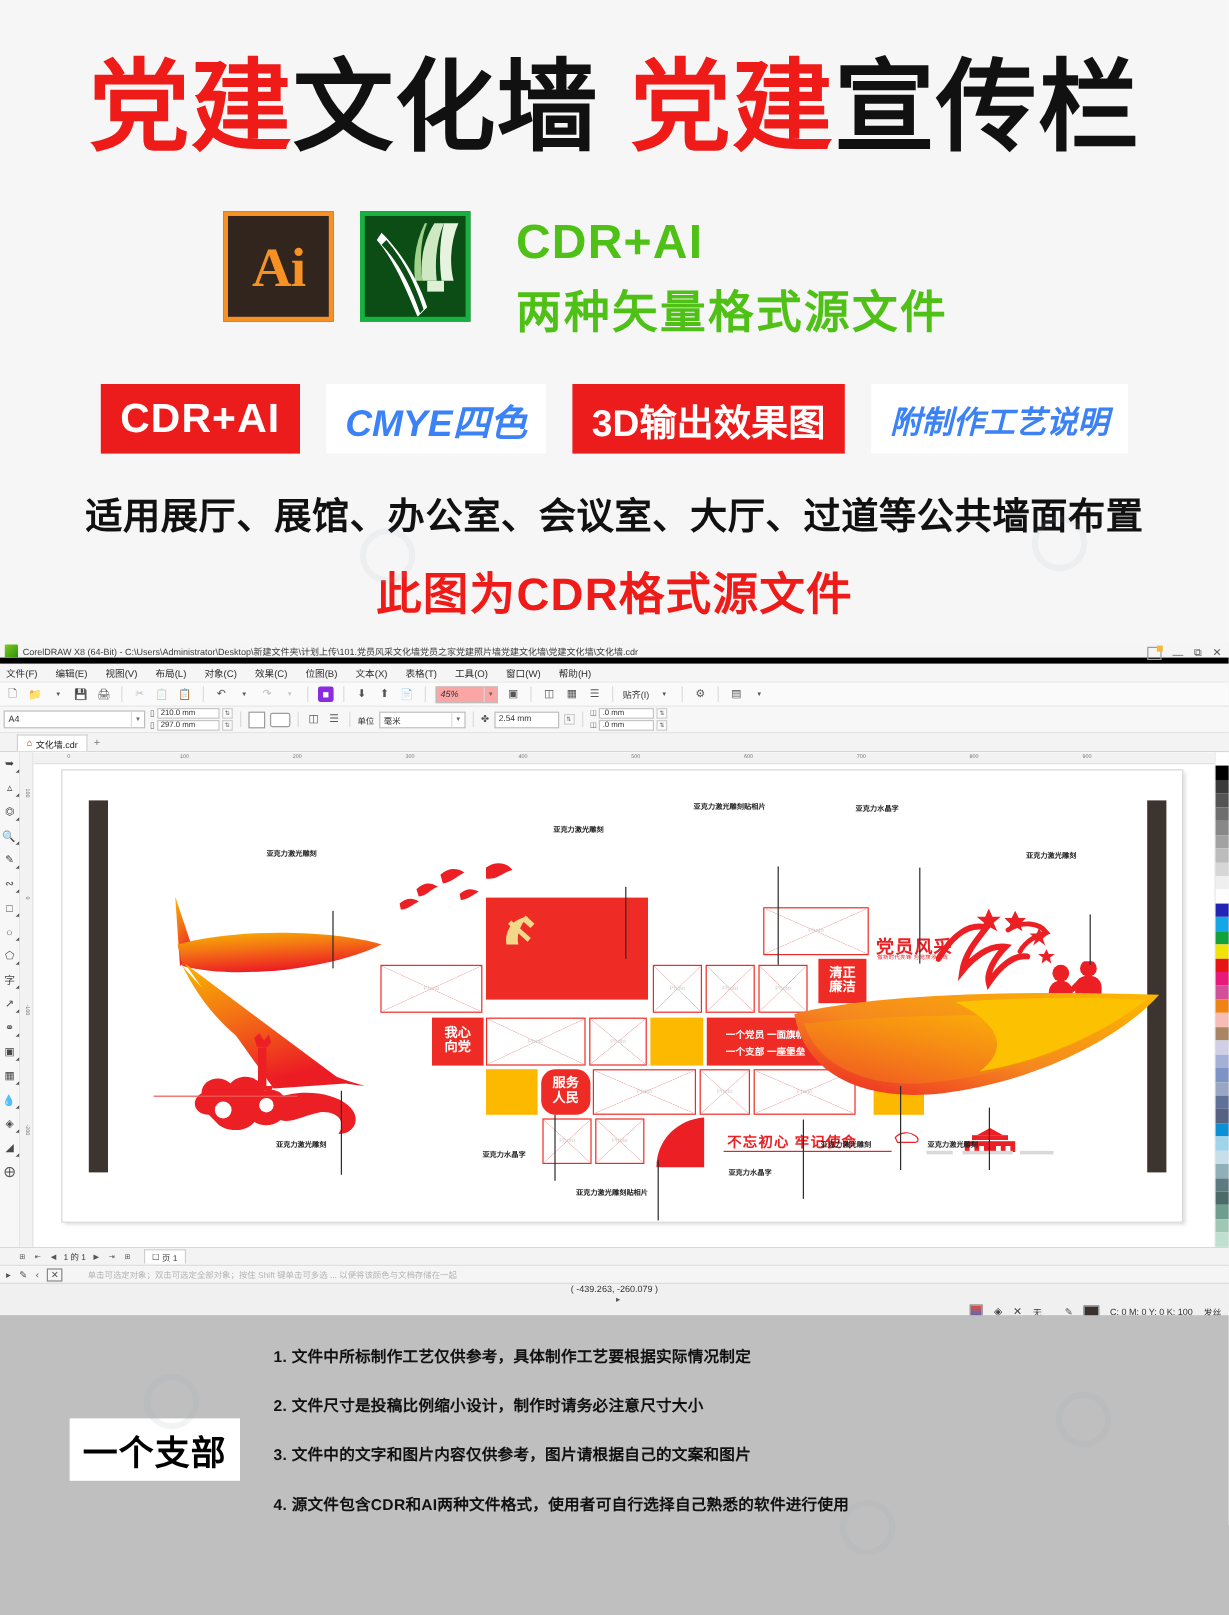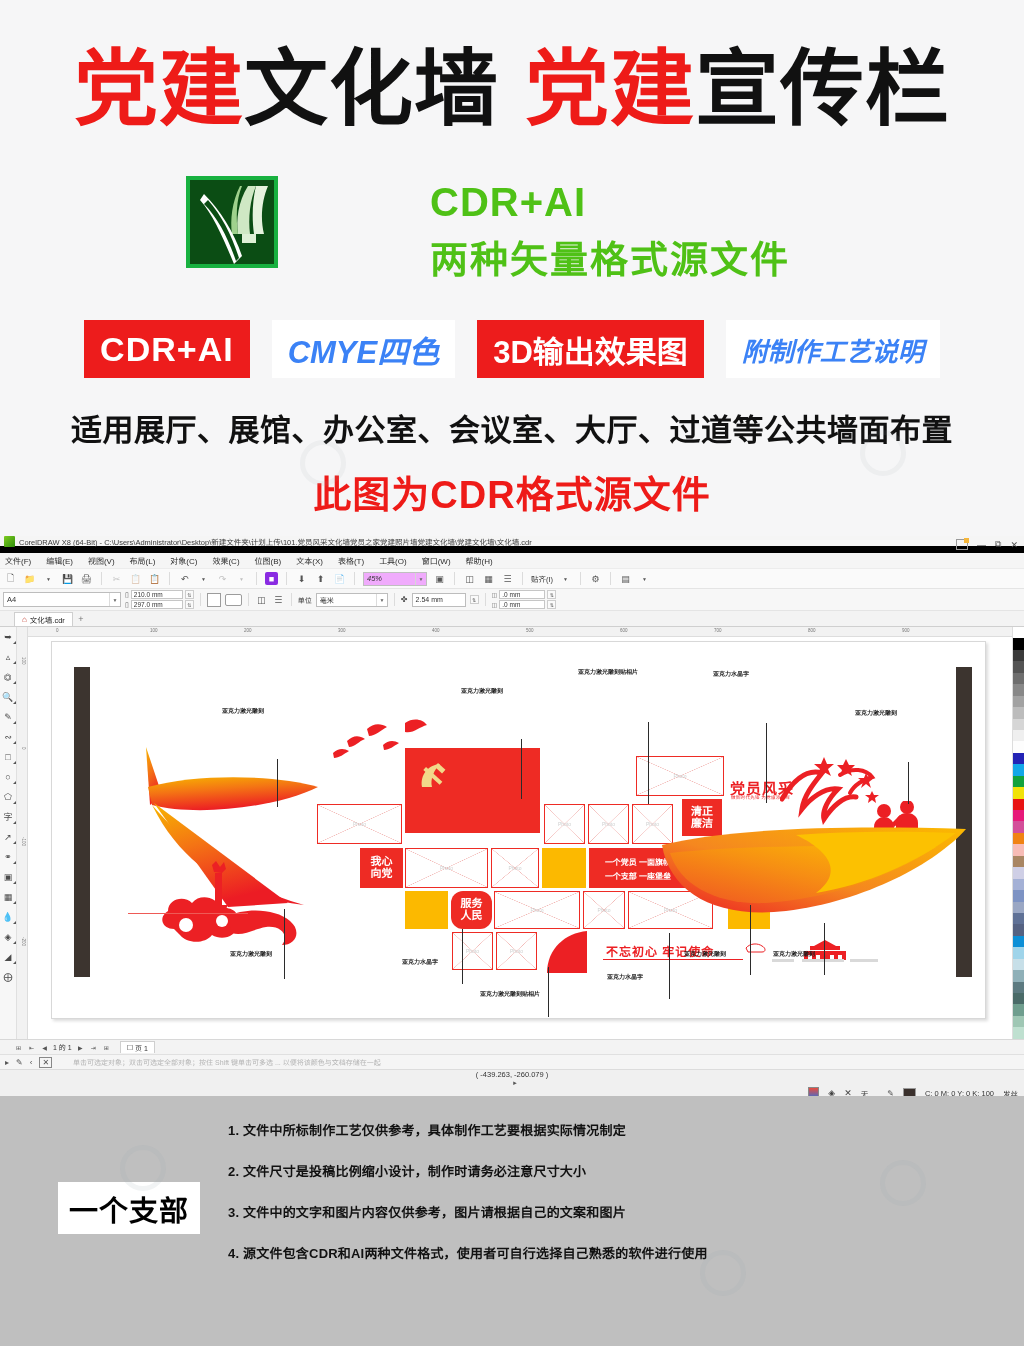--- a/index.html
+++ b/index.html
@@ -77,41 +77,41 @@
   .wm-circle {
     width: 46px; height: 46px; border-radius: 50%;
     border: 5px solid #9aa7b4;
   }
 
   
   .cdw { position: absolute; top: 536px; left: 0; width: 1024px; height: 560px; background: #f0f0f0;
          font-size: 8px; color: #3a3a3a; }
 
   .cdw-titlebar {
-    position: relative; height: 17px; background: #f5f5f5; border-bottom: 7px solid #000000;
+    position: relative; height: 17px; background: #f5f5f5; border-bottom: 5px solid #000000;
     display: flex; align-items: center; padding-left: 4px; gap: 4px;
   }
   .cdw-appicon { width: 11px; height: 11px; background: linear-gradient(135deg,#7ecb20,#2f8f0c); border-radius: 1px; }
   .cdw-title { font-size: 7.5px; color: #3b3b3b; white-space: nowrap; overflow: hidden;
                text-overflow: ellipsis; max-width: 790px; }
   .cdw-winctl { position: absolute; right: 2px; top: 0; height: 17px; display: flex; align-items: center; gap: 9px; padding-right:4px;}
   .cdw-winctl span { font-size: 9px; color: #555; cursor: default; }
   .cdw-share { width: 12px; height: 11px; border: 1px solid #9a9a9a; position: relative; }
   .cdw-share::after { content:""; position:absolute; right:-2px; top:-2px; width:5px;height:5px;background:#f6b73c;}
 
   .cdw-menubar { height: 16px; background: #f5f5f5; display: flex; align-items: center;
                  padding-left: 5px; gap: 15px; border-bottom: 1px solid #ececec; }
   .cdw-menubar span { font-size: 8px; color: #2d2d2d; white-space: nowrap; }
 
   .cdw-toolbar { height: 20px; background: #fafafa; display: flex; align-items: center;
                  padding-left: 4px; gap: 6px; border-bottom: 1px solid #e4e4e4; }
   .tb-ico { width: 13px; height: 13px; border-radius: 2px; position: relative;
             display: flex; align-items: center; justify-content: center; font-size: 9px; color: #555; }
   .tb-sep { width: 1px; height: 13px; background: #dcdcdc; margin: 0 2px; }
-  .tb-zoom { width: 64px; height: 14px; background: #f0abfc; border: 1px solid #bfbfbf;
+  .tb-zoom { width: 52px; height: 14px; background: #fca5a5; border: 1px solid #bfbfbf;
              font-size: 7.5px; display: flex; align-items: center; padding-left: 3px; color: #333; font-style: italic; }
   .tb-zoom-arrow { margin-left: auto; width: 11px; height: 12px; border-left: 1px solid #d6d6d6;
                    display:flex;align-items:center;justify-content:center;font-size:5px;color:#666;}
   .tb-label { font-size: 7.5px; color: #333; white-space: nowrap; }
 
   .cdw-propbar { height: 22px; background: #f7f7f7; display: flex; align-items: center;
                  padding-left: 3px; gap: 4px; border-bottom: 1px solid #e4e4e4; }
   .pb-combo { width: 118px; height: 15px; background: #fff; border: 1px solid #bdbdbd;
               font-size: 7.5px; display: flex; align-items: center; padding-left: 3px; color: #333; }
   .pb-combo .ar { margin-left:auto; width:11px;height:13px; border-left:1px solid #dcdcdc;
@@ -226,20 +226,21 @@
 
 <div class="page">
 
   <div class="hero">
 
     <div class="hero-title">
       <span class="red">党建</span><span class="blk">文化墙</span><span class="gap"></span><span class="red">党建</span><span class="blk">宣传栏</span>
     </div>
 
     <div class="hero-logos">
+      <div class="logo-ai">Ai</div>
       <div class="logo-cdr">
         <svg viewBox="0 0 92 92" width="92" height="92" aria-hidden="true">
           <path d="M58 6 C48 22 46 40 48 54 L60 54 C58 38 60 20 66 6 Z" fill="#cfe8c4"></path>
           <path d="M66 6 C62 22 62 40 64 54 L74 54 C70 38 72 20 78 6 Z" fill="#e6f3de"></path>
           <path d="M50 6 C42 22 40 40 42 54 L48 54 C46 38 46 20 52 6 Z" fill="#9fd18d"></path>
           <rect x="52" y="54" width="14" height="9" fill="#dff0d6"></rect>
           <path d="M14 14 C30 30 44 52 52 76 L44 84 C34 60 24 36 10 20 Z" fill="#ffffff"></path>
           <path d="M18 20 C32 36 42 56 49 78 L46 81 C38 58 28 38 14 24 Z" fill="#0b4d14"></path>
         </svg>
       </div>

